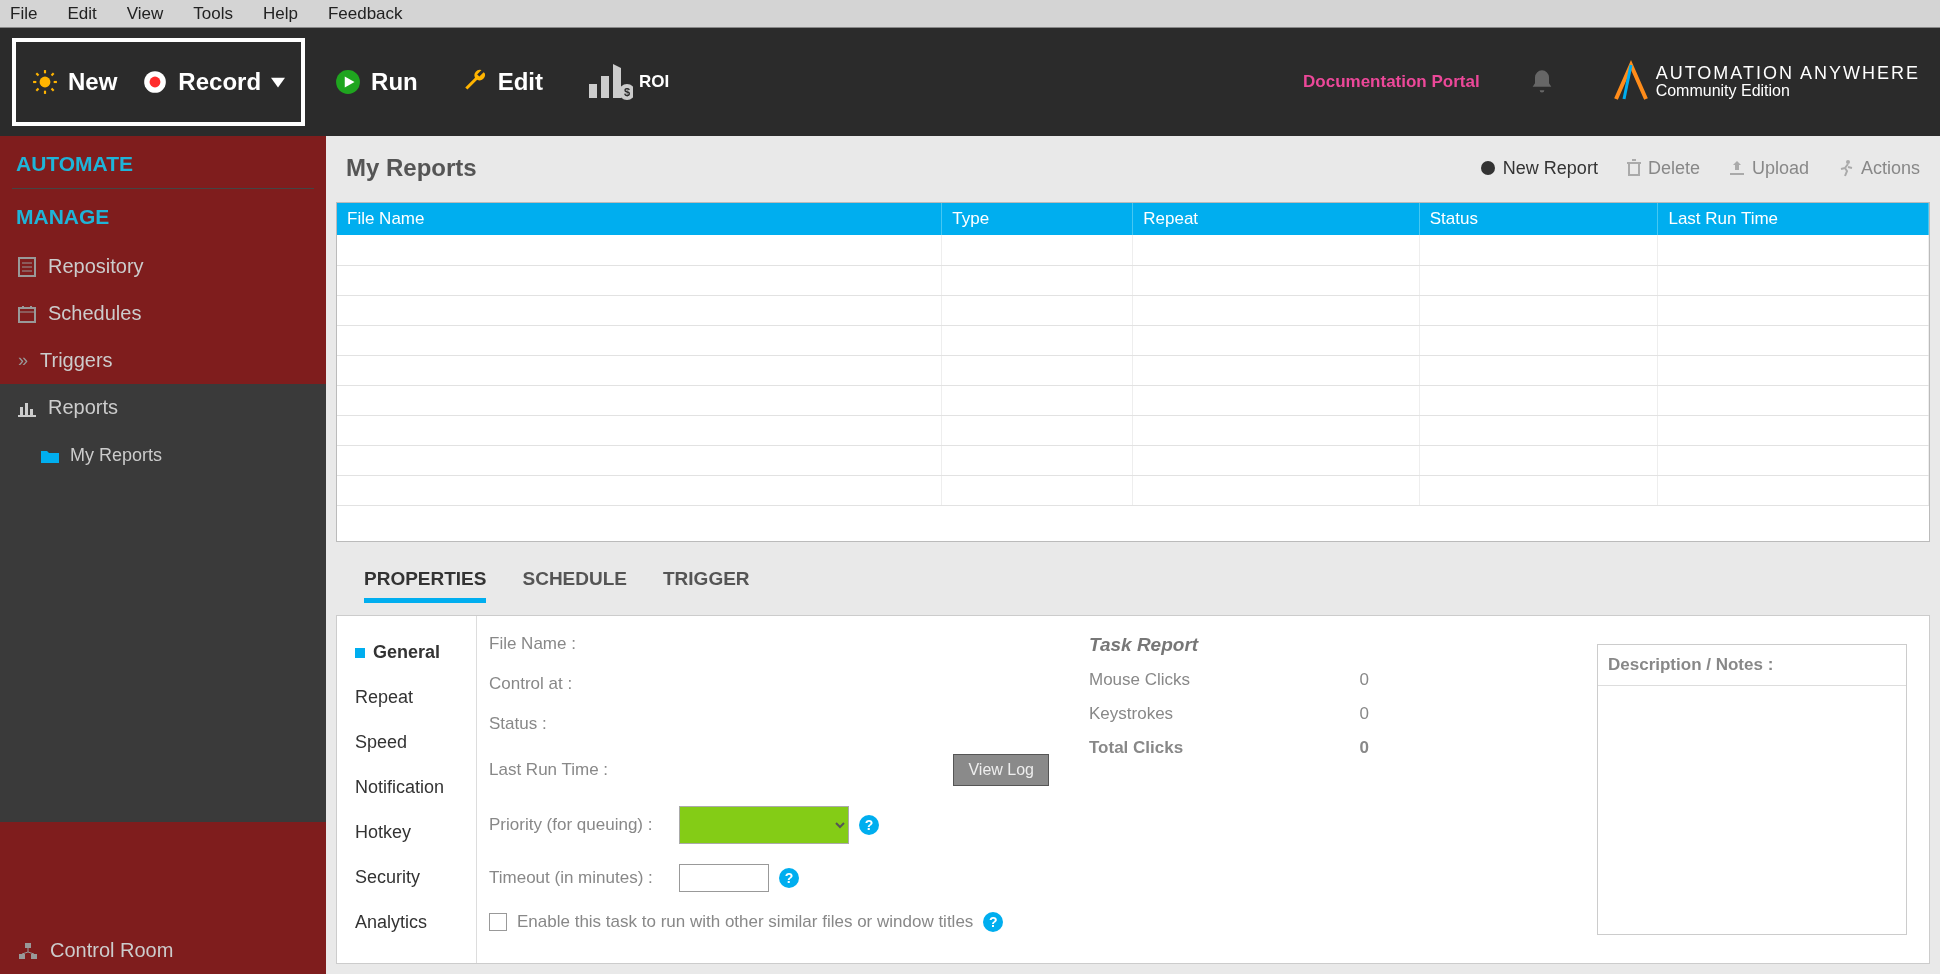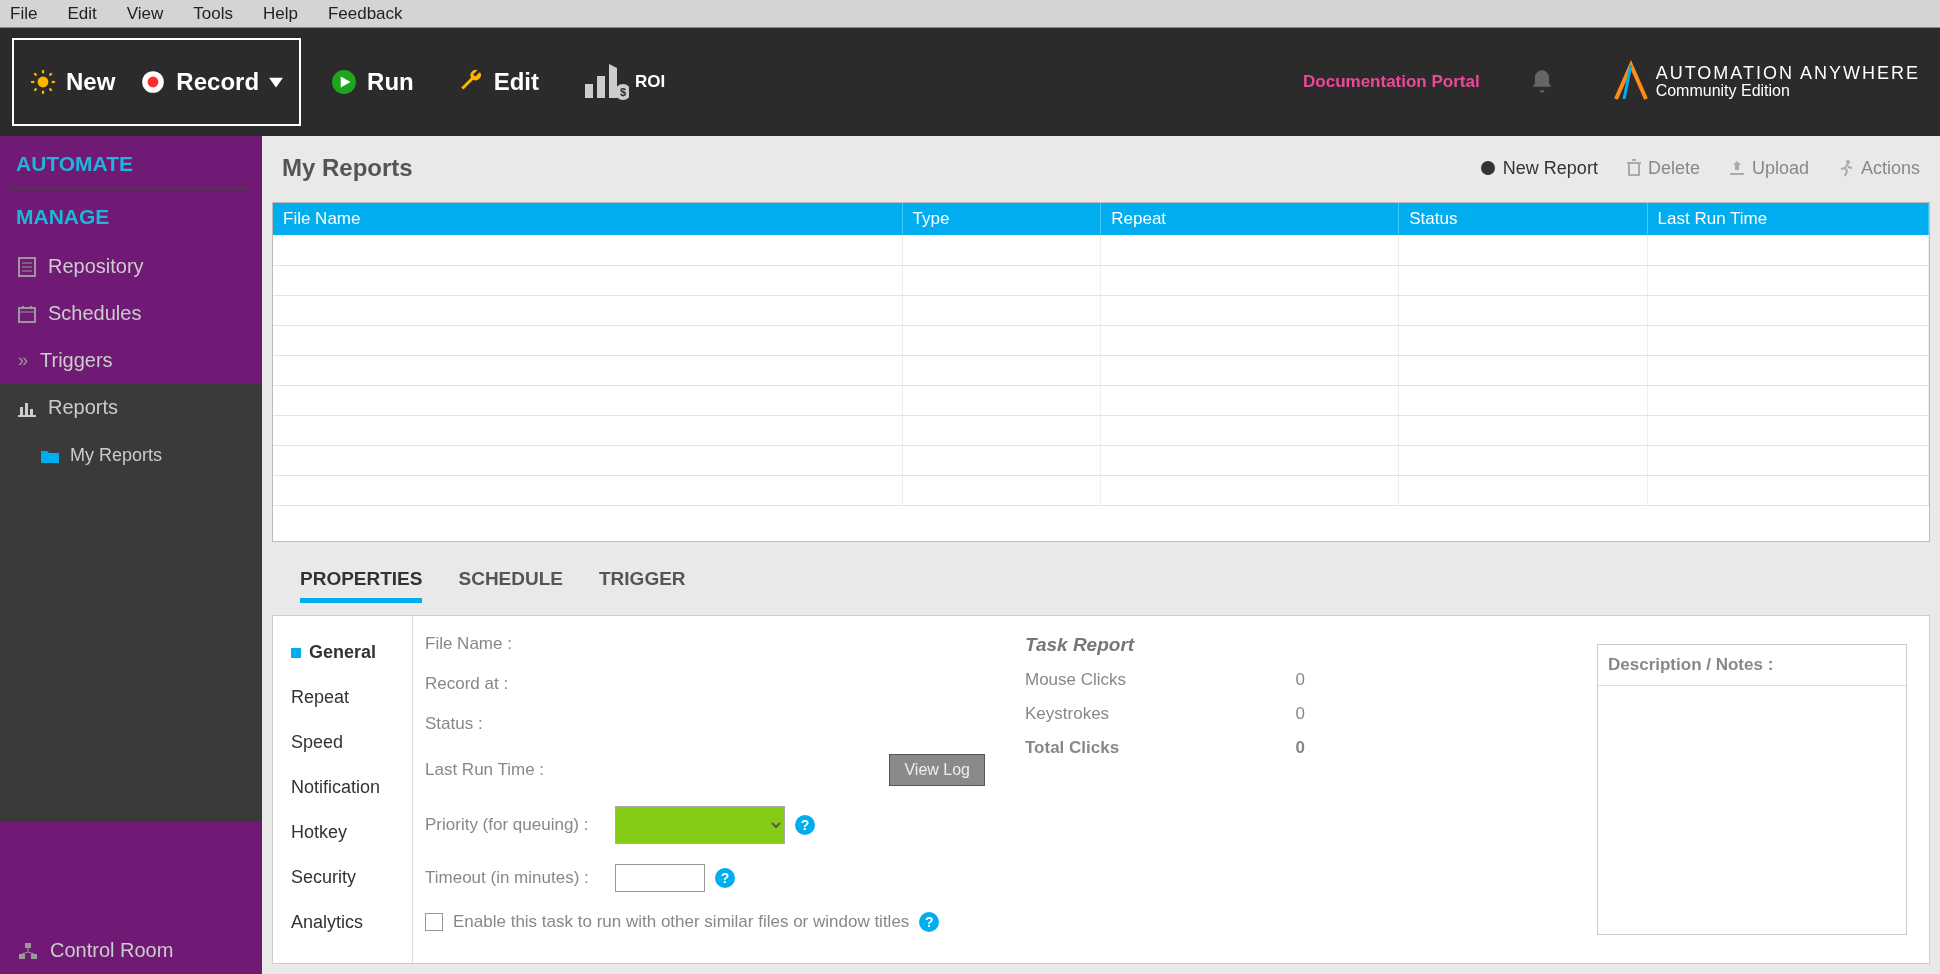--- a/index.html
+++ b/index.html
@@ -5,37 +5,37 @@
   * { box-sizing: border-box; margin: 0; padding: 0; font-family: Arial, Helvetica, sans-serif; }
   html, body { height: 100%; }
   body { width: 1940px; height: 974px; background: #2f2f2f; overflow: hidden; font-size: 16px; }
 
   
   .menubar { background: #d4d4d4; height: 28px; display: flex; align-items: center; padding: 0 10px; border-bottom: 1px solid #888; }
   .menubar .item { color: #222; font-size: 17px; margin-right: 30px; cursor: pointer; }
 
   
   .toolbar { background: #2b2b2b; height: 108px; display: flex; align-items: center; padding: 0 12px; }
-  .newrec-box { border: 2px solid #ffffff; height: 88px; display: flex; align-items: center; padding: 0 16px; gap: 25px; margin-right: 30px; }
+  .newrec-box { border: 4px solid #ffffff; height: 88px; display: flex; align-items: center; padding: 0 16px; gap: 25px; margin-right: 30px; }
   .toolbar-btn { display: flex; align-items: center; gap: 10px; color: #fff; font-size: 24px; font-weight: bold; cursor: pointer; }
   .toolbar-btn .lbl { }
   .toolbar .spacer { margin-right: 44px; }
   .doc-portal { margin-left: auto; color: #ec4899; font-size: 17px; font-weight: bold; cursor: pointer; margin-right: 48px; }
   .bell { color: #666; font-size: 28px; margin-right: 50px; }
   .brand { display: flex; align-items: center; gap: 0; color: #fff; margin-right: 8px; }
   .brand .lines { line-height: 1.05; text-align: left; }
   .brand .l1 { font-size: 18px; letter-spacing: 2px; font-weight: 300; }
   .brand .l2 { font-size: 16px; font-weight: 300; }
 
   svg { display: block; }
 
   
   .mainrow { display: flex; height: calc(100% - 28px - 108px); }
 
-  .sidebar { width: 262px; background: #701a75; display: flex; flex-direction: column; }
+  .sidebar { width: 326px; background: #7f1d1d; display: flex; flex-direction: column; }
   .side-head1 { color: #1fb4d8; font-size: 21px; font-weight: bold; padding: 16px 16px 12px 16px; }
   .side-sep { height: 1px; background: #444; margin: 0 12px 10px 12px; }
   .side-head2 { color: #1fb4d8; font-size: 21px; font-weight: bold; padding: 6px 16px 14px 16px; }
   .side-item { color: #ccc; font-size: 20px; padding: 12px 18px; display: flex; align-items: center; gap: 12px; cursor: pointer; }
   .side-item.active { background: #3a3a3a; }
   .sub-tree { background: #3a3a3a; padding: 8px 0 350px 40px; }
   .sub-item { color: #ccc; font-size: 18px; padding: 6px 0; display: flex; align-items: center; gap: 10px; cursor: pointer;}
   .side-bottom { margin-top: auto; }
   .side-icon { color: #999; }
 
@@ -366,21 +366,21 @@
         <div class="prop-sidetab">Security</div>
         <div class="prop-sidetab">Analytics</div>
       </div>
 
       <div class="prop-body">
         <div class="prop-fields">
           <div class="prop-row">
               <span class="prop-lbl">File Name :</span>
             </div>
           <div class="prop-row">
-              <span class="prop-lbl">Record at :</span>
+              <span class="prop-lbl">Control at :</span>
             </div>
           <div class="prop-row">
               <span class="prop-lbl">Status :</span>
             </div>
           <div class="prop-row">
             <span class="prop-lbl">Last Run Time :</span>
             <span style="flex:1"></span>
             <button class="btn-gray">View Log</button>
           </div>
           <div class="prop-row">

